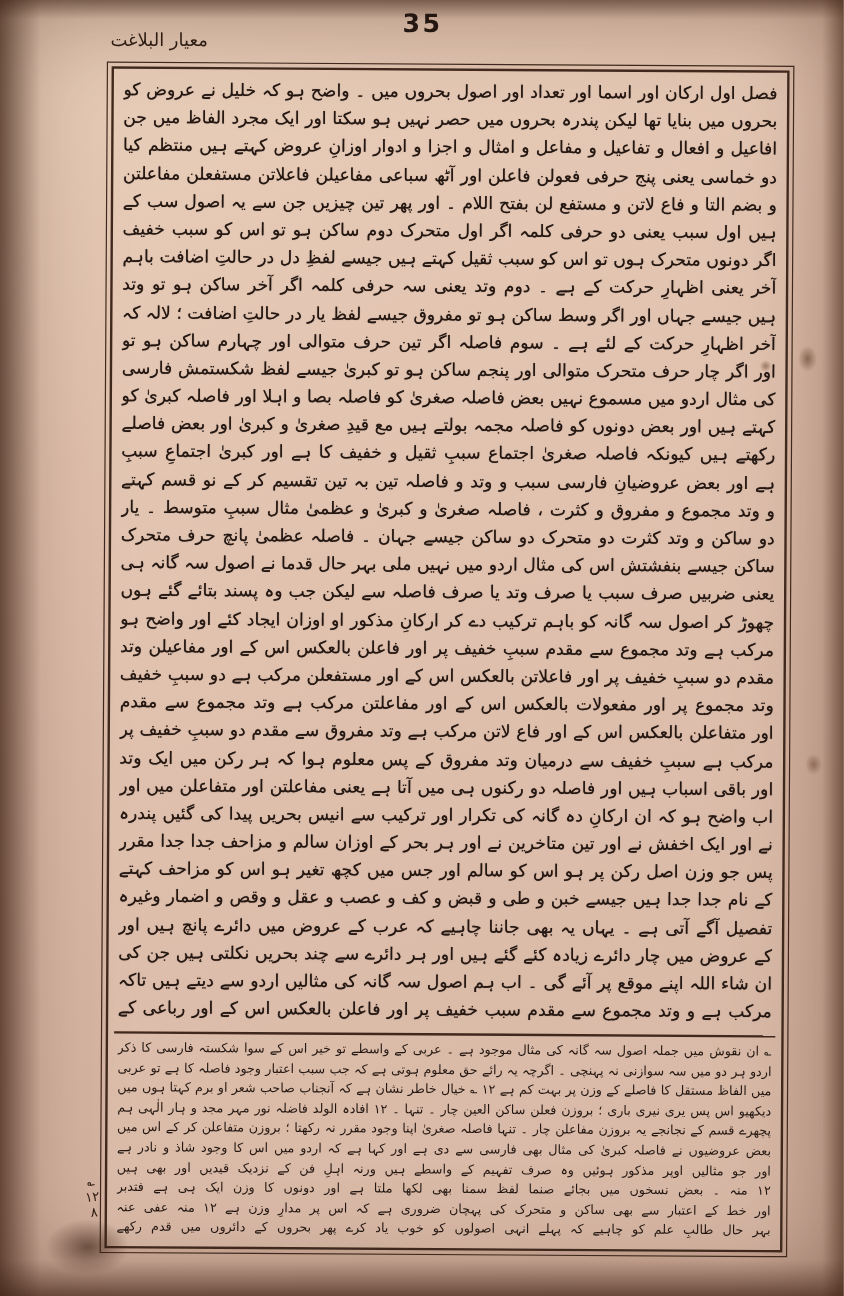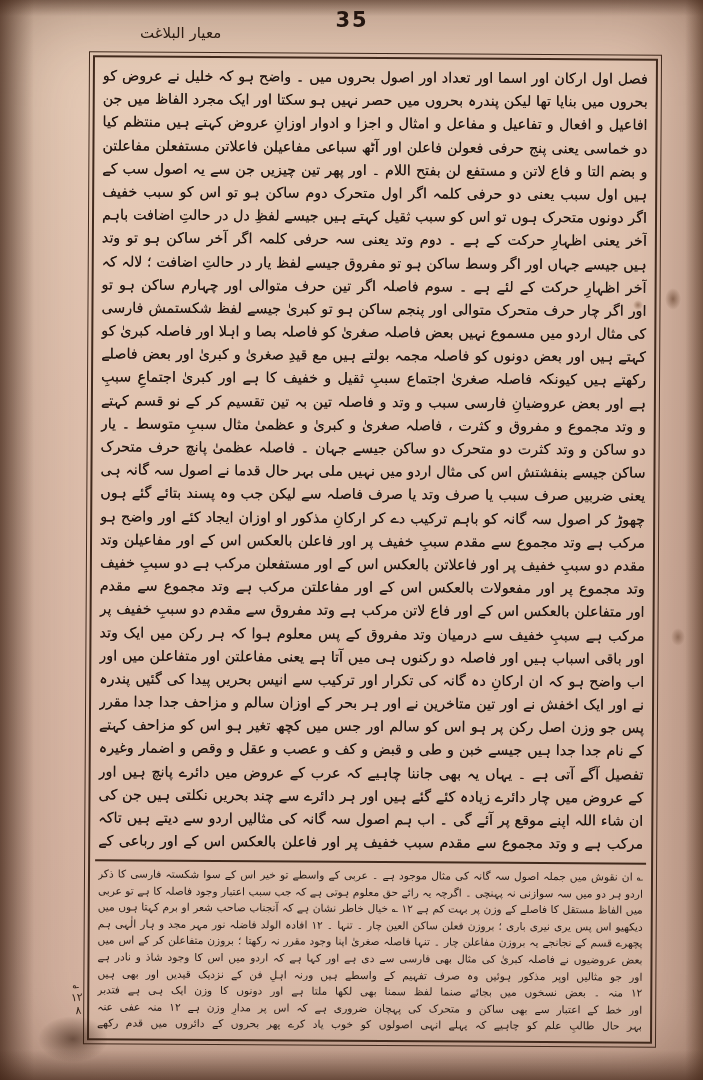--- a/index.html
+++ b/index.html
@@ -18,21 +18,21 @@
     background:linear-gradient(180deg,rgba(55,28,15,.4),rgba(55,28,15,0));}
   .edge-right{position:absolute;right:0;top:0;width:18px;height:100%;
     background:linear-gradient(-90deg,rgba(70,40,22,.45),rgba(70,40,22,0));}
 
   .pageno{
     position:absolute;top:8px;left:312px;width:80px;text-align:center;
     font-size:21px;font-weight:bold;color:#241610;letter-spacing:2px;direction:rtl;
   }
   .title{
     position:absolute;top:24px;left:92px;font-size:15px;color:#2c1b10;
-    letter-spacing:1px;direction:rtl;margin-left:48px;
+    letter-spacing:1px;direction:rtl;
   }
 
   .frame{
     position:absolute;left:90px;top:57px;width:565px;height:985px;
     border:2px solid #40291c;outline:1px solid #40291c;outline-offset:3px;
     transform:rotate(.35deg);background:rgba(236,212,192,.25);
     box-sizing:border-box;
   }
   .main{
     position:absolute;top:7px;left:8px;right:8px;height:790px;overflow:hidden;

